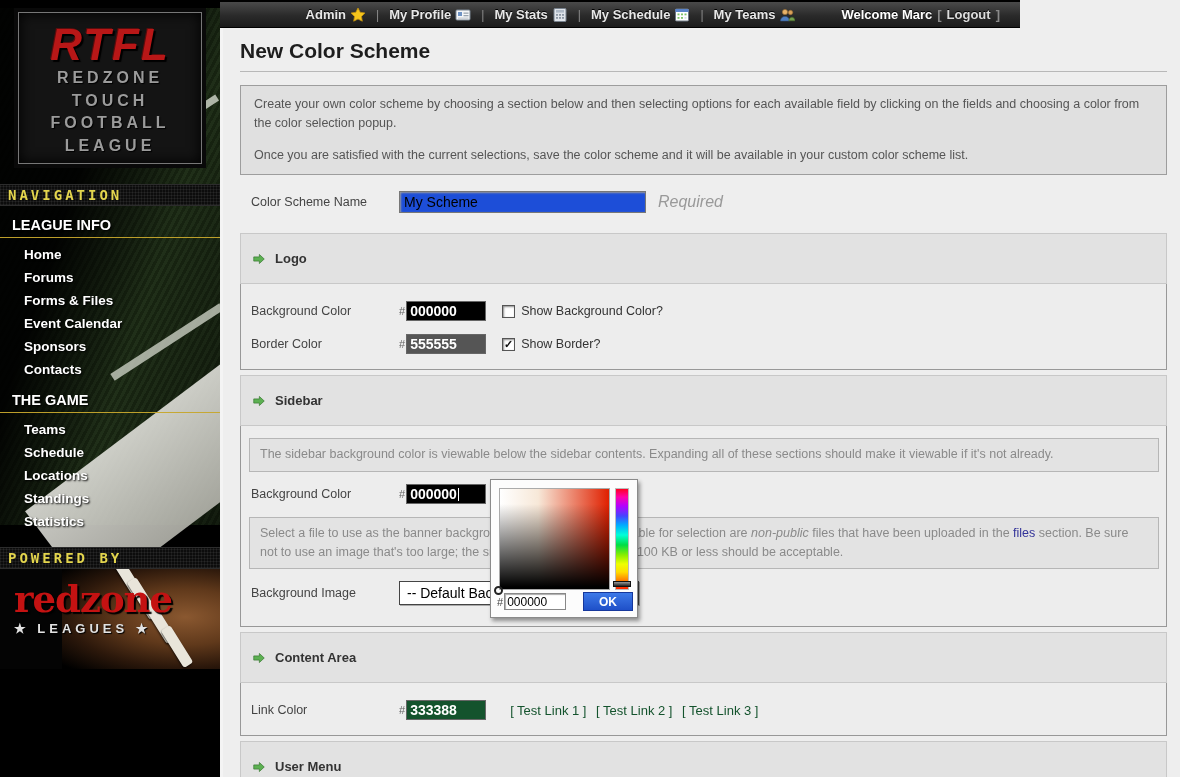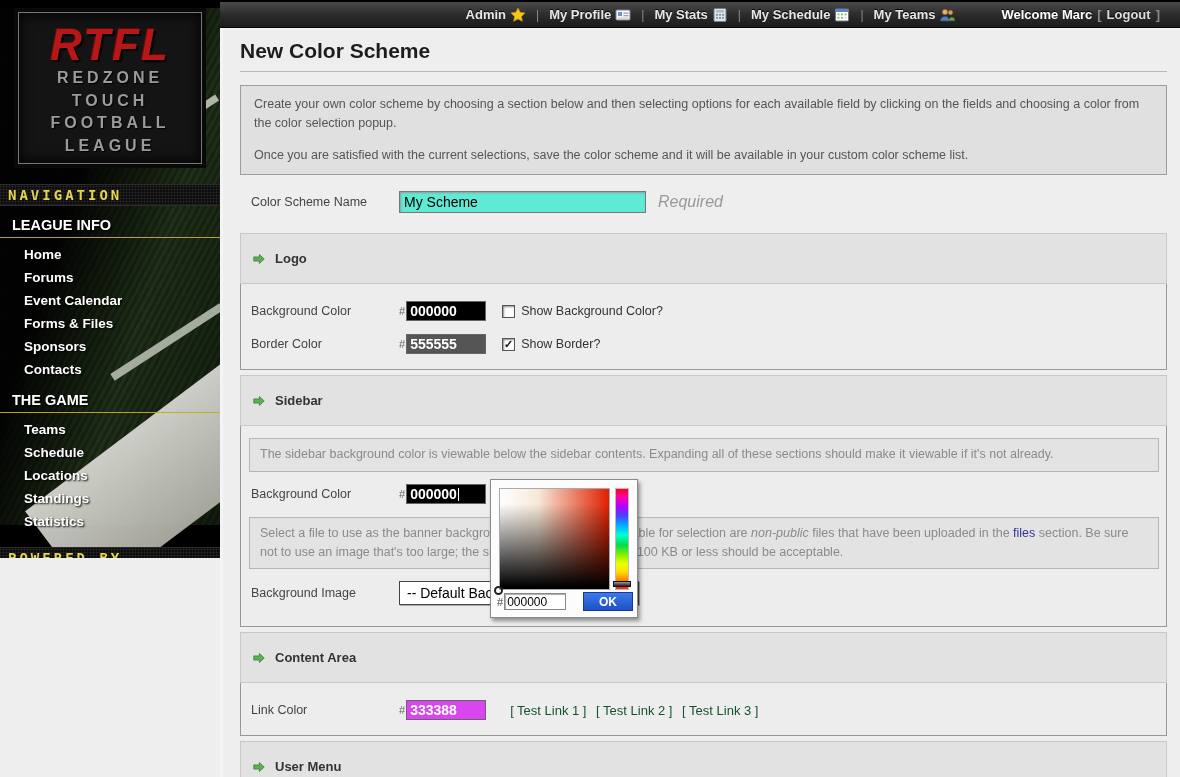--- a/index.html
+++ b/index.html
@@ -1,35 +1,35 @@
 <!DOCTYPE html>
 <html><head>
 <meta charset="utf-8">
 <style>
   * { margin:0; padding:0; box-sizing:border-box; }
   html,body { width:1180px; height:777px; overflow:hidden; }
   body { position:relative; background:#eeeeee; font-family:"Liberation Sans", sans-serif; }
 
   
-  .topbar { position:absolute; left:0; top:0; width:1180px; height:28px; z-index:5;
+  .topbar { position:absolute; left:0; top:0; width:1020px; height:28px; z-index:5;
     background:linear-gradient(#4a4a4a, #2a2a2a 55%, #1b1b1b);
     border-top:2px solid #000; border-bottom:1px solid #000;
     display:flex; align-items:center; padding:0 14px; }
   .topbar-menu { margin-left:auto; display:flex; align-items:center; gap:7px; }
   .tb-item { display:flex; align-items:center; gap:4px; color:#e8e8e8; font-weight:bold;
     font-size:13px; text-decoration:none; text-shadow:0 -1px 0 #000; cursor:pointer; }
   .tb-sep { color:#8a8a8a; font-size:12px; padding:0 3px; }
   .tb-right { margin-left:46px; display:flex; align-items:center; gap:5px; margin-right:6px;}
   .tb-welcome { color:#fff; font-weight:bold; font-size:13px; text-shadow:0 -1px 0 #000; }
   .tb-bracket { color:#8a8a8a; font-weight:bold; font-size:13px; }
   .tb-logout { color:#dcdcdc; font-weight:bold; font-size:13px; text-decoration:none; text-shadow:0 -1px 0 #000; }
   .tb-icon { width:16px; height:16px; display:inline-block; }
 
   
-  .sidebar { position:absolute; left:0; top:0; width:220px; height:558px; z-index:10;
+  .sidebar { position:absolute; left:0; top:0; width:220px; height:777px; z-index:10;
     background:#000; overflow:hidden; }
   .field-bg { position:absolute; left:0; top:8px; width:220px; height:517px;
     background:
       linear-gradient(108deg, rgba(0,0,0,.95) 34%, rgba(0,0,0,.45) 52%, rgba(10,14,6,.2) 62%, rgba(0,0,0,.5) 100%),
       repeating-linear-gradient(118deg, #26381e 0 3px, #1b2a14 3px 6px); }
   .yardline1 { position:absolute; right:-6px; top:116px; width:110px; height:7px; background:#c9cec2;
     transform:rotate(-33deg); opacity:.85; }
   .yardline2 { position:absolute; right:-12px; top:330px; width:130px; height:8px; background:#c9cec2;
     transform:rotate(-33deg); opacity:.8; }
   .sideline { position:absolute; right:-90px; top:408px; width:280px; height:110px;
@@ -71,37 +71,37 @@
   .main { position:absolute; left:220px; top:28px; width:960px; height:749px; background:#eeeeee;
     border-left:3px solid #f4f4f4; padding:0 13px 10px 17px; }
   .page-title { font-size:21px; font-weight:bold; color:#1d1d1d; padding:11px 0 8px; }
   .title-rule { border-bottom:1px solid #b8b8b8; margin-bottom:13px; }
   .infobox { background:#e0e0e0; border:1px solid #9d9d9d; color:#555; font-size:12.5px;
     line-height:1.55; padding:9px 13px; margin-bottom:16px; }
   .infobox p + p { margin-top:12px; }
   .name-row { display:flex; align-items:center; margin:0 0 20px 11px; }
   .flabel { width:148px; color:#444; font-size:12.5px; flex-shrink:0; }
   .name-input { width:247px; height:22px; border:1px solid #777; box-shadow:inset 1px 1px 2px #9a9a9a;
-    font-size:14px; padding:2px 4px; font-family:"Liberation Sans", sans-serif; background:#5eead4; }
+    font-size:14px; padding:2px 4px; font-family:"Liberation Sans", sans-serif; background:#1d4ed8; }
   .required { font-style:italic; color:#999; font-size:16px; margin-left:12px; }
 
   .section-header { display:flex; align-items:center; gap:9px; background:#e2e2e2;
     border:1px solid #c8c8c8; padding:17px 11px; margin-top:5px; }
   .section-title { font-weight:bold; font-size:13px; color:#333; }
   .section-body { border:1px solid #989898; border-top:0; background:#ededed; padding:10px 7px 8px; }
   .arrow-icon { width:14px; height:14px; display:inline-block; }
 
   .frow { display:flex; align-items:center; margin:7px 0 13px 3px; }
   .frow:last-child { margin-bottom:7px; }
   .hash { color:#666; font-size:11px; margin-right:1px; }
   .swatch { width:80px; height:20px; color:#fff; font-weight:bold; font-size:14px;
     padding:0 3px; border:1px solid #666; line-height:19px; cursor:pointer; }
   .swatch-black { background:#000000; }
   .swatch-gray { background:#555555; }
-  .swatch-blue { background:#d946ef; }
+  .swatch-blue { background:#14532d; }
   .caret { display:inline-block; width:1.5px; height:13px; background:#fff; vertical-align:-2px; margin-left:1px; }
   .cb { width:13px; height:13px; background:#fff; border:1px solid #555;
     box-shadow:inset 1px 1px 2px rgba(0,0,0,.45); display:inline-flex; align-items:center;
     justify-content:center; font-size:11px; font-weight:bold; color:#111; margin:0 6px 0 16px;
     cursor:pointer; flex-shrink:0; }
   .cb-label { color:#333; font-size:12.5px; }
   .note { background:#e3e3e3; border:1px solid #b6b6b6; color:#8a8a8a; font-size:12.5px;
     line-height:1.55; padding:6px 10px; margin:2px 0 12px 1px; }
   .note .it { font-style:italic; }
   .note a { color:#333399; text-decoration:none; }
@@ -238,22 +238,22 @@
     <div class="logo-line">LEAGUE</div>
   </div>
 
   <div class="led-band">NAVIGATION</div>
 
   <div class="nav-group">
     <div class="nav-header">LEAGUE INFO</div>
     <div class="nav-items">
       <a class="nav-link">Home</a>
       <a class="nav-link">Forums</a>
+      <a class="nav-link">Forms &amp; Files</a>
       <a class="nav-link">Event Calendar</a>
-      <a class="nav-link">Forms &amp; Files</a>
       <a class="nav-link">Sponsors</a>
       <a class="nav-link">Contacts</a>
     </div>
   </div>
 
   <div class="nav-group">
     <div class="nav-header">THE GAME</div>
     <div class="nav-items">
       <a class="nav-link">Teams</a>
       <a class="nav-link">Schedule</a>

